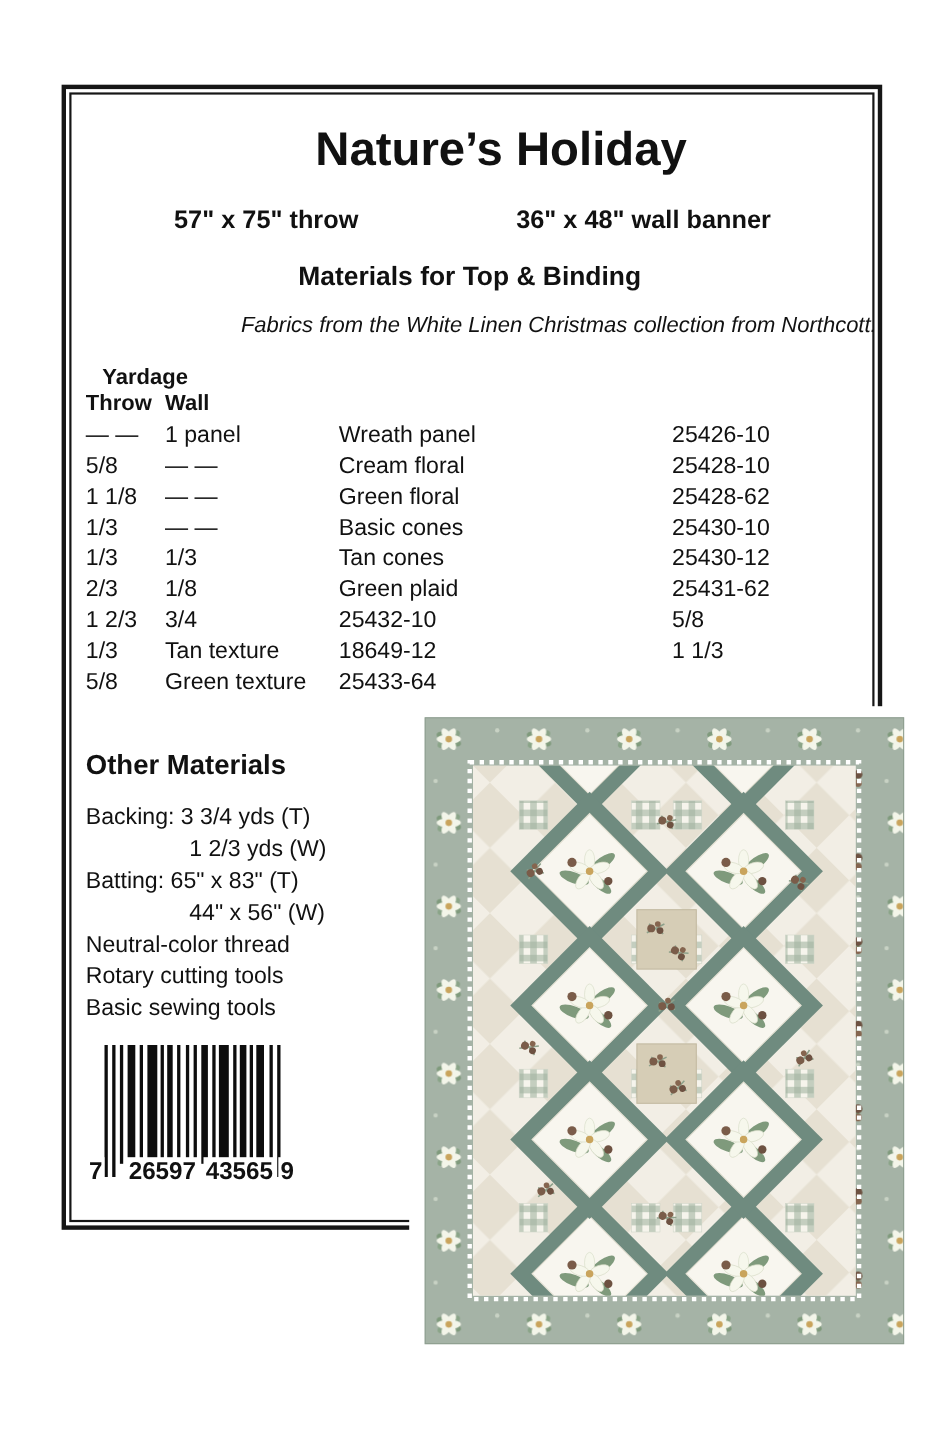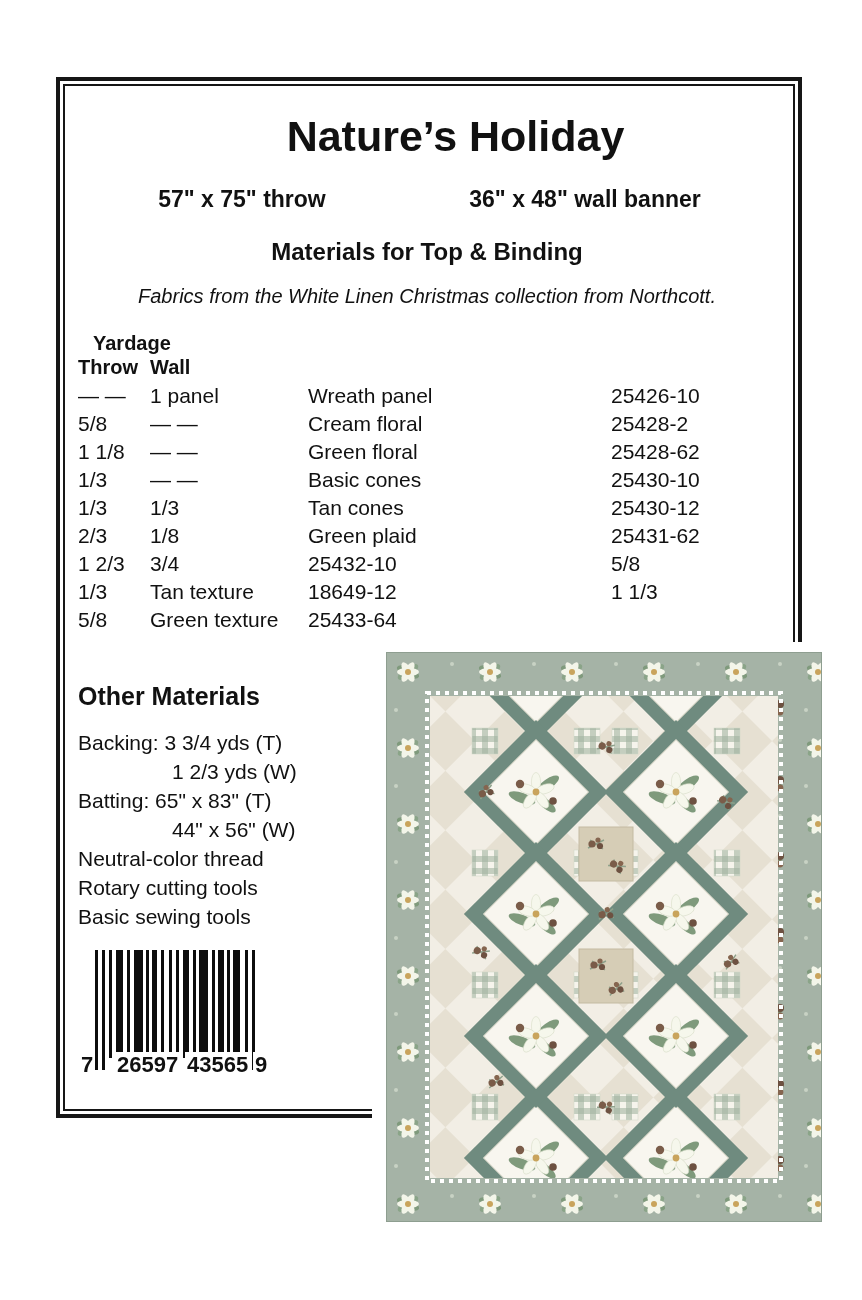--- a/index.html
+++ b/index.html
@@ -25,21 +25,21 @@
   }
   .size-wall{
     position:absolute;left:585px;top:186px;transform:translateX(-50%);
     font-size:23px;font-weight:bold;white-space:nowrap;
   }
   .materials-heading{
     position:absolute;left:57px;top:238px;width:740px;text-align:center;
     font-size:24px;font-weight:bold;
   }
   .fabrics-note{
-    position:absolute;left:57px;top:285px;width:740px;text-align:center;
+    position:absolute;left:57px;top:285px;width:740px;text-align:right;
     font-size:20px;font-style:italic;
   }
   .yardage-label{
     position:absolute;left:93px;top:332px;font-size:20px;font-weight:bold;
   }
   .yardage-colhead{position:absolute;top:356px;font-size:20px;font-weight:bold;}
   .col-throw{left:78px;}
   .col-wall{left:150px;}
   .yardage-table{
     position:absolute;left:78px;top:382px;
@@ -88,21 +88,21 @@
 <div class="yardage-colhead col-wall">Wall</div>
 
 <div class="yardage-table">
   <span>— —</span>
     <span>1 panel</span>
     <span>Wreath panel</span>
     <span>25426-10</span>
   <span>5/8</span>
     <span>— —</span>
     <span>Cream floral</span>
-    <span>25428-2</span>
+    <span>25428-10</span>
   <span>1 1/8</span>
     <span>— —</span>
     <span>Green floral</span>
     <span>25428-62</span>
   <span>1/3</span>
     <span>— —</span>
     <span>Basic cones</span>
     <span>25430-10</span>
   <span>1/3</span>
     <span>1/3</span>

